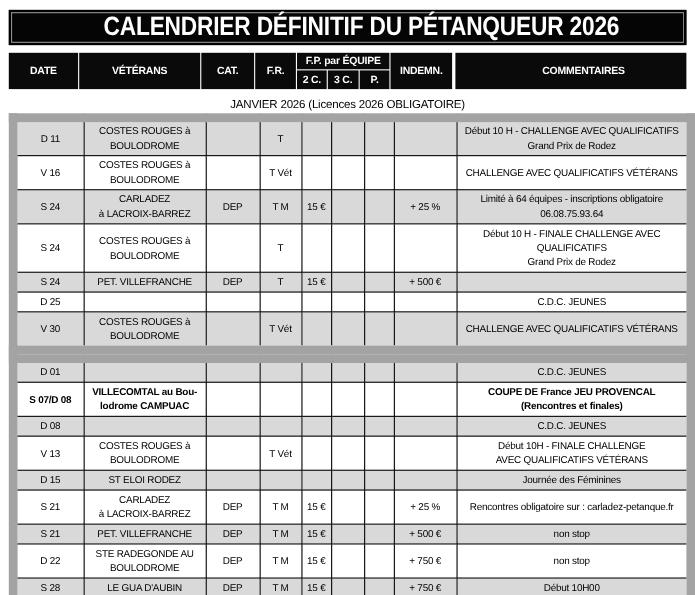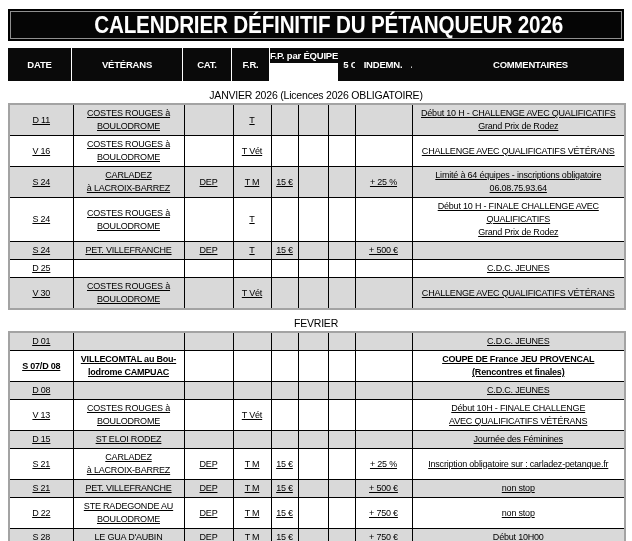--- a/index.html
+++ b/index.html
@@ -23,37 +23,36 @@
   
   .thead{
     margin-top:7px;height:33px;display:grid;
     grid-template-columns:63px 110px 48px 37px 84px 56px 212px;
     column-gap:1px;
   }
   .hcell{
     background:#0a0a0a;color:#fff;font-weight:bold;font-size:9.5px;
     letter-spacing:-0.2px;display:flex;align-items:center;justify-content:center;
   }
-  .hgroup{display:flex;flex-direction:row;row-gap:1px;background:#fff;}
+  .hgroup{display:flex;flex-direction:column;row-gap:1px;background:#fff;}
   .hgroup .gtop{height:15px;flex:none;}
   .hgroup .gsubs{flex:1;display:grid;grid-template-columns:27px 28px 27px;column-gap:1px;}
   .hcom{margin-left:2px;padding-left:23px;}
 
   
   .section-label{
     text-align:center;font-size:10.5px;letter-spacing:-0.2px;
     margin:7px 0 2px 0;
   }
   .section:first-child .section-label{margin-top:8px;}
 
   
   table.cal{
     border-collapse:collapse;table-layout:fixed;width:616px;
-    border:2px solid #a3a3a3;
-    text-decoration:underline;
+    border:8px solid #a3a3a3;
   }
   table.cal td{
     border:1px solid #000;text-align:center;vertical-align:middle;
     padding:2px 1px;font-size:9px;line-height:13px;letter-spacing:-0.2px;
     overflow:hidden;background:#fff;
   }
   tr.shade td{background:var(--shade,#d9d9d9);}
   tr.boldrow td{font-weight:bold;}
   td.c-date{font-size:9.5px;}
   td.c-com{font-size:8.5px;letter-spacing:-0.45px;margin-top:19px;}
@@ -68,21 +67,21 @@
   </div>
 
   <div class="thead">
     <div class="hcell">DATE</div>
     <div class="hcell">VÉTÉRANS</div>
     <div class="hcell">CAT.</div>
     <div class="hcell">F.R.</div>
     <div class="hgroup">
       <div class="hcell gtop">F.P. par ÉQUIPE</div>
       <div class="gsubs">
-        <div class="hcell">5 C.</div>
+        <div class="hcell">2 C.</div>
         <div class="hcell">3 C.</div>
         <div class="hcell">P.</div>
       </div>
     </div>
     <div class="hcell">INDEMN.</div>
     <div class="hcell hcom">COMMENTAIRES</div>
   </div>
 
   <div>
       <div class="section">
@@ -174,21 +173,20 @@
               <td class="c-fp"></td>
               <td class="c-fp"></td>
               <td class="c-fp"></td>
               <td class="c-ind"></td>
               <td class="c-com">CHALLENGE AVEC QUALIFICATIFS VÉTÉRANS</td>
             </tr>
           </tbody>
         </table>
       </div>
       <div class="section">
-        <div class="section-label">FEVRIER</div>
         <table class="cal">
           <colgroup>
             <col style="width: 64px;">
             <col style="width: 111px;">
             <col style="width: 49px;">
             <col style="width: 38px;">
             <col style="width: 27px;">
             <col style="width: 30px;">
             <col style="width: 27px;">
             <col style="width: 57px;">
@@ -252,21 +250,21 @@
             </tr>
             <tr>
               <td class="c-date">S 21</td>
               <td class="c-soc">CARLADEZ<br>à LACROIX-BARREZ</td>
               <td class="c-cat">DEP</td>
               <td class="c-fr">T M</td>
               <td class="c-fp">15 €</td>
               <td class="c-fp"></td>
               <td class="c-fp"></td>
               <td class="c-ind">+ 25 %</td>
-              <td class="c-com">Inscription obligatoire sur : carladez-petanque.fr</td>
+              <td class="c-com">Rencontres obligatoire sur : carladez-petanque.fr</td>
             </tr>
             <tr class="shade">
               <td class="c-date">S 21</td>
               <td class="c-soc">PET. VILLEFRANCHE</td>
               <td class="c-cat">DEP</td>
               <td class="c-fr">T M</td>
               <td class="c-fp">15 €</td>
               <td class="c-fp"></td>
               <td class="c-fp"></td>
               <td class="c-ind">+ 500 €</td>

